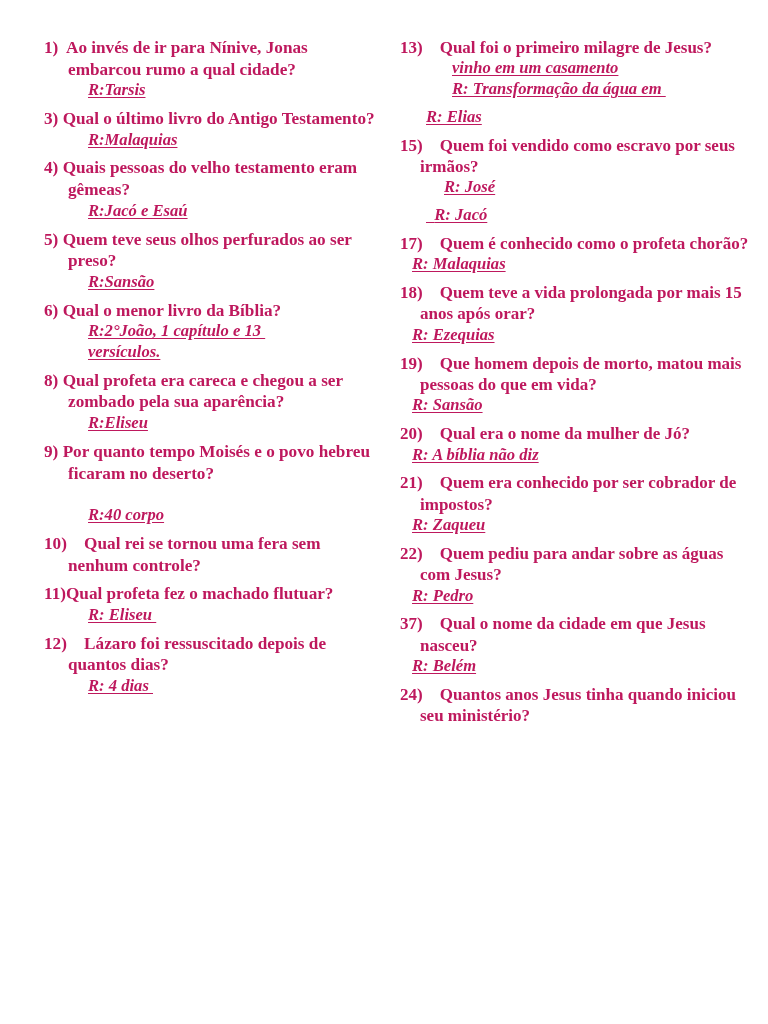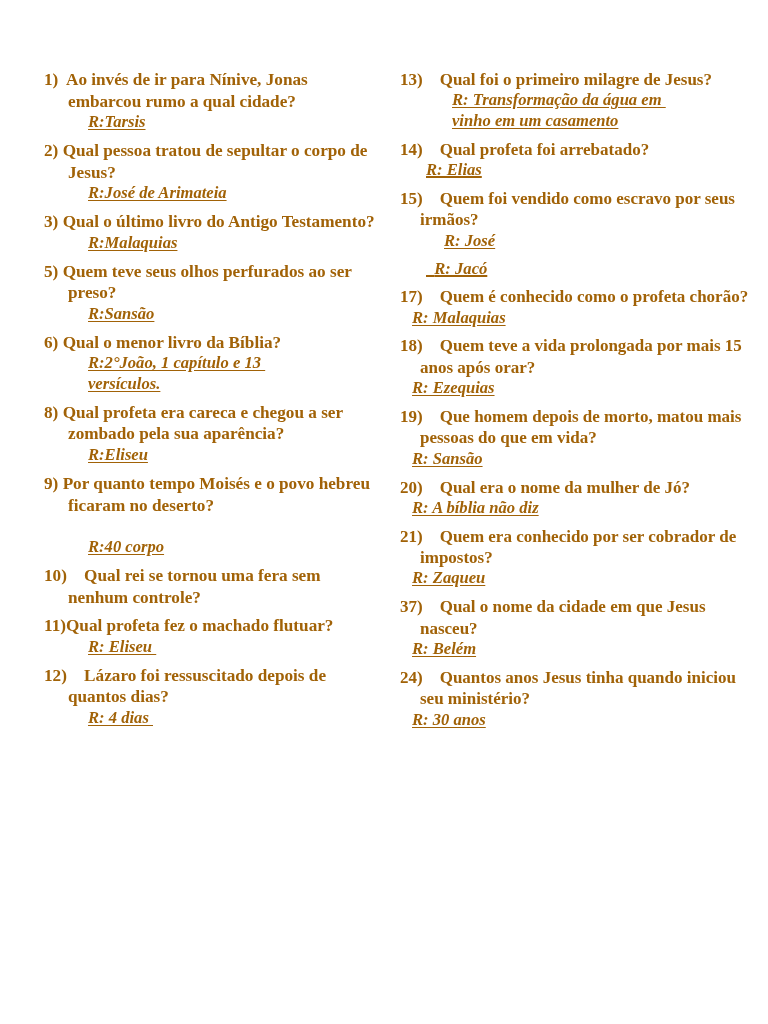--- a/index.html
+++ b/index.html
@@ -8,23 +8,22 @@
     padding: 0;
     background: #ffffff;
   }
   .page {
     position: relative;
     width: 768px;
     height: 731px;
     background: #ffffff;
     overflow: hidden;
     font-family: "Liberation Serif", "DejaVu Serif", serif;
-    color: #a16207;
+    color: #be185d;
     box-sizing: border-box;
-    margin-top: 32px;
   }
   .columns {
     position: absolute;
     top: 37px;
     left: 0;
     width: 768px;
     display: flex;
     flex-direction: row;
     align-items: flex-start;
   }
@@ -77,46 +76,46 @@
     line-height: 1.25;
     margin: 0;
     padding: 0;
     white-space: pre-wrap;
   }
   .answer span.ul {
     text-decoration: underline;
     text-underline-offset: 2px;
   }
   .ind-1  { margin-left: 12px; }
-  .ind-2  { margin-left: 26px; text-decoration: underline; }
+  .ind-2  { margin-left: 26px; }
   .ind-3  { margin-left: 44px; }
   .ind-4  { margin-left: 52px; }
 
   .answer.spaced-before { margin-top: 21px; }
 
   .answer-wrap-line { display: block; }
 </style>
 </head>
 <body>
 
 <div class="page">
   <div class="columns">
 
     <div class="column column-left">
         <div class="qa-item">
           <p class="question"><span class="num">1)</span><span style="white-space: pre;">  </span><span>Ao invés de ir para Nínive, Jonas embarcou rumo a qual cidade?</span></p>
           <p class="answer ind-3"><span class="answer-wrap-line"><span class="ul">R:Tarsis</span></span></p>
         </div>
         <div class="qa-item">
-          <p class="question"><span class="num">2)</span><span style="white-space: pre;"> </span><span>Qual pessoa tratou de sepultar o corpo de Jesus?</span></p>
-          <p class="answer ind-3"><span class="answer-wrap-line"><span class="ul">R:José de Arimateia</span></span></p>
+          <p class="question"><span class="num">3)</span><span style="white-space: pre;"> </span><span>Qual o último livro do Antigo Testamento?</span></p>
+          <p class="answer ind-3"><span class="answer-wrap-line"><span class="ul">R:Malaquias</span></span></p>
         </div>
         <div class="qa-item">
-          <p class="question"><span class="num">3)</span><span style="white-space: pre;"> </span><span>Qual o último livro do Antigo Testamento?</span></p>
-          <p class="answer ind-3"><span class="answer-wrap-line"><span class="ul">R:Malaquias</span></span></p>
+          <p class="question"><span class="num">4)</span><span style="white-space: pre;"> </span><span>Quais pessoas do velho testamento eram gêmeas?</span></p>
+          <p class="answer ind-3"><span class="answer-wrap-line"><span class="ul">R:Jacó e Esaú</span></span></p>
         </div>
         <div class="qa-item">
           <p class="question"><span class="num">5)</span><span style="white-space: pre;"> </span><span>Quem teve seus olhos perfurados ao ser preso?</span></p>
           <p class="answer ind-3"><span class="answer-wrap-line"><span class="ul">R:Sansão</span></span></p>
         </div>
         <div class="qa-item">
           <p class="question"><span class="num">6)</span><span style="white-space: pre;"> </span><span>Qual o menor livro da Bíblia?</span></p>
           <p class="answer ind-3"><span class="answer-wrap-line"><span class="ul">R:2°João, 1 capítulo e 13 </span></span><span class="answer-wrap-line"><span class="ul">versículos.</span></span></p>
         </div>
         <div class="qa-item">
@@ -136,24 +135,23 @@
         </div>
         <div class="qa-item">
           <p class="question"><span class="num">12)</span><span style="white-space: pre;">    </span><span>Lázaro foi ressuscitado depois de quantos dias?</span></p>
           <p class="answer ind-3"><span class="answer-wrap-line"><span class="ul">R: 4 dias </span></span></p>
         </div>
       </div>
 
     <div class="column column-right">
         <div class="qa-item">
           <p class="question"><span class="num">13)</span><span style="white-space: pre;">    </span><span>Qual foi o primeiro milagre de Jesus?</span></p>
-          <p class="answer ind-4"><span class="answer-wrap-line"><span class="ul">R: Transformação da água em </span></span><span class="answer-wrap-line"><span class="ul">vinho em um casamento</span></span></p>
+          <p class="answer ind-4"><span class="answer-wrap-line"><span class="ul">vinho em um casamento</span></span><span class="answer-wrap-line"><span class="ul">R: Transformação da água em </span></span></p>
         </div>
         <div class="qa-item">
-          <p class="question"><span class="num">14)</span><span style="white-space: pre;">    </span><span>Qual profeta foi arrebatado?</span></p>
           <p class="answer ind-2"><span class="answer-wrap-line"><span class="ul">R: Elias</span></span></p>
         </div>
         <div class="qa-item">
           <p class="question"><span class="num">15)</span><span style="white-space: pre;">    </span><span>Quem foi vendido como escravo por seus irmãos?</span></p>
           <p class="answer ind-3"><span class="answer-wrap-line"><span class="ul">R: José</span></span></p>
         </div>
         <div class="qa-item">
           <p class="answer ind-2"><span class="answer-wrap-line"><span class="ul">  R: Jacó</span></span></p>
         </div>
         <div class="qa-item">
@@ -170,20 +168,24 @@
         </div>
         <div class="qa-item">
           <p class="question"><span class="num">20)</span><span style="white-space: pre;">    </span><span>Qual era o nome da mulher de Jó?</span></p>
           <p class="answer ind-1"><span class="answer-wrap-line"><span class="ul">R: A bíblia não diz</span></span></p>
         </div>
         <div class="qa-item">
           <p class="question"><span class="num">21)</span><span style="white-space: pre;">    </span><span>Quem era conhecido por ser cobrador de impostos?</span></p>
           <p class="answer ind-1"><span class="answer-wrap-line"><span class="ul">R: Zaqueu</span></span></p>
         </div>
         <div class="qa-item">
+          <p class="question"><span class="num">22)</span><span style="white-space: pre;">    </span><span>Quem pediu para andar sobre as águas com Jesus?</span></p>
+          <p class="answer ind-1"><span class="answer-wrap-line"><span class="ul">R: Pedro</span></span></p>
+        </div>
+        <div class="qa-item">
           <p class="question"><span class="num">37)</span><span style="white-space: pre;">    </span><span>Qual o nome da cidade em que Jesus nasceu?</span></p>
           <p class="answer ind-1"><span class="answer-wrap-line"><span class="ul">R: Belém</span></span></p>
         </div>
         <div class="qa-item">
           <p class="question"><span class="num">24)</span><span style="white-space: pre;">    </span><span>Quantos anos Jesus tinha quando iniciou seu ministério?</span></p>
           <p class="answer ind-1"><span class="answer-wrap-line"><span class="ul">R: 30 anos</span></span></p>
         </div>
       </div>
 
   </div>

